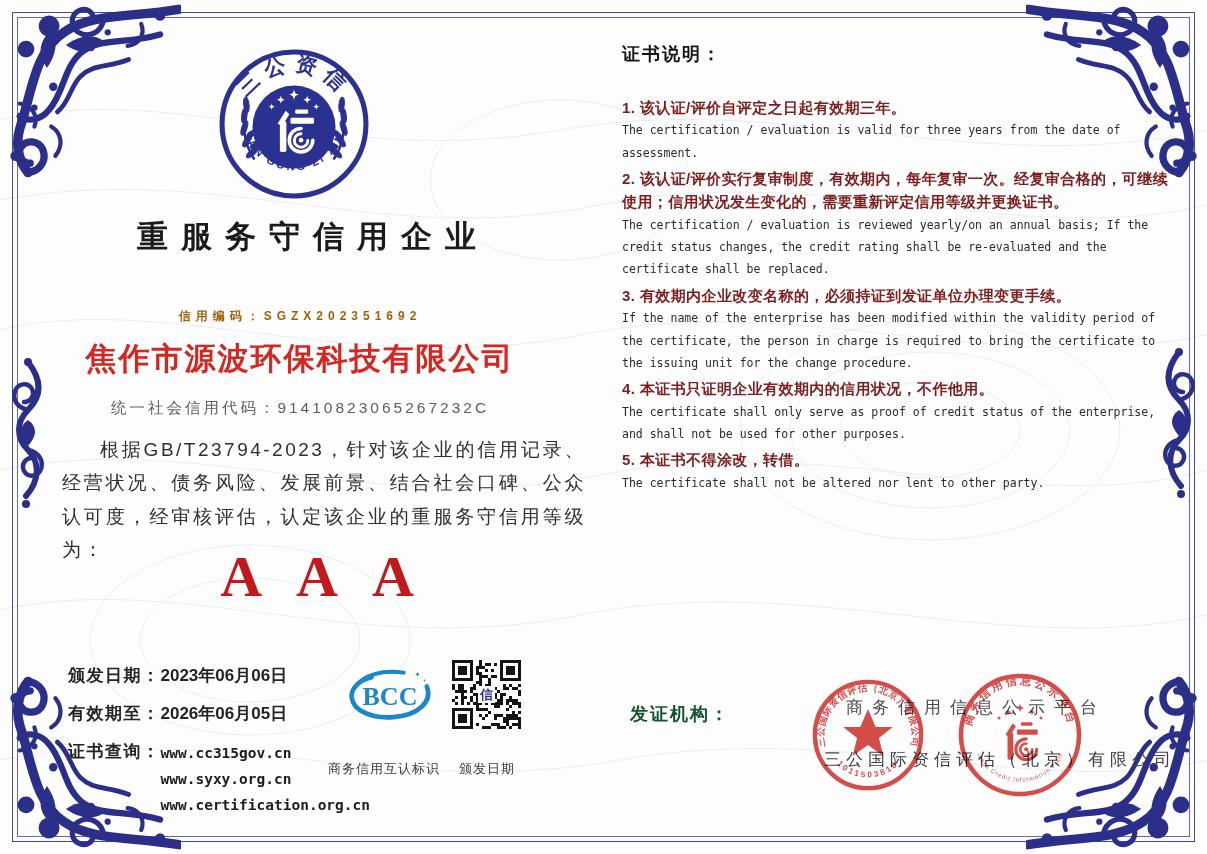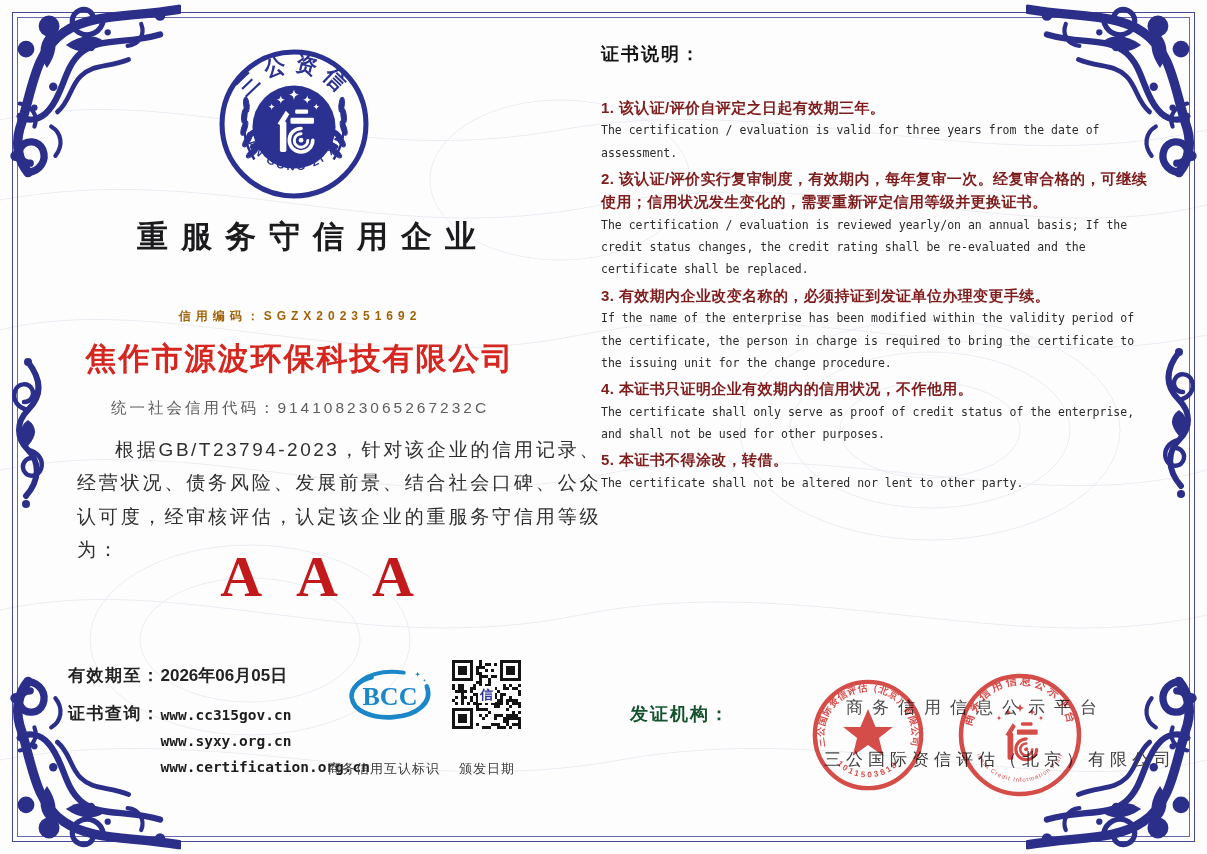--- a/index.html
+++ b/index.html
@@ -33,21 +33,21 @@
   .logo-seal{position:absolute;left:218px;top:48px;width:152px;height:152px;}
   .title{position:absolute;left:38px;top:216px;width:524px;text-align:center;
     font-family:"Liberation Serif",serif;font-weight:bold;font-size:31px;
     letter-spacing:13px;padding-left:13px;color:#1b1b1d;white-space:nowrap;}
   .credit-line{position:absolute;left:40px;top:308px;width:520px;text-align:center;
     font-size:12px;letter-spacing:5px;color:#a16207;font-weight:bold;}
   .company{position:absolute;left:30px;top:338px;width:540px;text-align:center;
     font-size:31px;font-weight:bold;color:var(--brand-red);letter-spacing:2px;}
   .uscc{position:absolute;left:40px;top:398px;width:520px;text-align:center;
     font-size:15.5px;letter-spacing:3px;color:#5e5e5e;}
-  .paragraph{position:absolute;left:77px;top:433px;width:524px;
+  .paragraph{position:absolute;left:62px;top:433px;width:524px;
     font-size:19px;line-height:1.76;letter-spacing:2.5px;color:#2f2f2f;
     text-align:justify;text-indent:2em;}
   .rating{position:absolute;left:40px;top:543px;width:520px;text-align:center;
     font-family:"Liberation Serif",serif;font-weight:bold;font-size:58px;
     letter-spacing:34px;padding-left:34px;color:var(--rating-red);}
   .meta{position:absolute;left:68px;top:664px;font-size:17px;color:#232323;font-weight:bold;}
   .meta-row{margin-bottom:15px;white-space:nowrap;}
   .meta-label{letter-spacing:1.5px;}
   .query-row{display:flex;}
   .url-stack{display:inline-block;vertical-align:top;}
@@ -55,21 +55,21 @@
     font-weight:bold;color:#1d1d1d;letter-spacing:0;}
   .bcc-logo{position:absolute;left:344px;top:660px;width:92px;height:76px;}
   .bcc-caption{position:absolute;left:328px;top:760px;width:124px;
     font-size:13px;color:#3a3a3a;letter-spacing:1px;}
   .qr-box{position:absolute;left:452px;top:660px;width:69px;height:69px;background:#fff;}
   .qr-center-glyph{position:absolute;left:26px;top:26px;width:17px;height:17px;background:#fff;
     color:var(--logo-blue);font-size:13px;font-weight:bold;text-align:center;line-height:17px;}
   .qr-caption{position:absolute;left:444px;top:760px;width:86px;text-align:center;
     font-size:13px;color:#3a3a3a;letter-spacing:1px;}
   
-  .notes{position:absolute;left:601px;top:42px;width:558px;}
+  .notes{position:absolute;left:622px;top:42px;width:558px;}
   .notes-heading{font-size:18px;font-weight:bold;letter-spacing:2px;color:#141414;margin:0 0 30px 0;}
   .note-zh{font-size:15px;font-weight:bold;color:#7f1d1d;line-height:1.55;letter-spacing:.4px;margin:3px 0 0 0;}
   .note-en{font-family:"DejaVu Sans Mono",monospace;font-size:11.5px;color:#2b2b2b;
     line-height:1.95;margin:0 0 1px 0;}
   .issuer-label{position:absolute;left:630px;top:702px;font-size:18px;font-weight:bold;
     letter-spacing:2px;color:#14532d;z-index:2;text-align:right;}
   .issuer-line1{position:absolute;left:846px;top:696px;font-size:17px;color:#4a4a4a;
     letter-spacing:9px;z-index:2;white-space:nowrap;}
   .issuer-line2{position:absolute;left:824px;top:748px;font-size:17px;color:#3f3f3f;
     letter-spacing:5px;z-index:2;white-space:nowrap;}
@@ -229,20 +229,23 @@
   </div>
   <div class="company">焦作市源波环保科技有限公司</div>
   <div class="uscc">
     <span>统一社会信用代码：</span><span>91410823065267232C</span>
   </div>
 
   <div class="paragraph">根据GB/T23794-2023，针对该企业的信用记录、经营状况、债务风险、发展前景、结合社会口碑、公众认可度，经审核评估，认定该企业的重服务守信用等级为：</div>
   <div class="rating">AAA</div>
 
   <div class="meta">
+    <div class="meta-row">
+      <span class="meta-label">颁发日期：</span><span>2023年06月06日</span>
+    </div>
     <div class="meta-row">
       <span class="meta-label">有效期至：</span><span>2026年06月05日</span>
     </div>
     <div class="meta-row query-row">
       <span class="meta-label">证书查询：</span>
       <span class="url-stack">
         <div class="url">www.cc315gov.cn</div>
         <div class="url">www.syxy.org.cn</div>
         <div class="url">www.certification.org.cn</div>
       </span>

